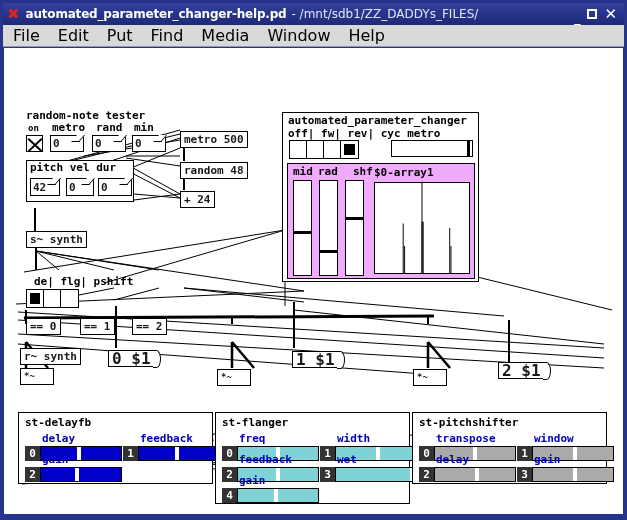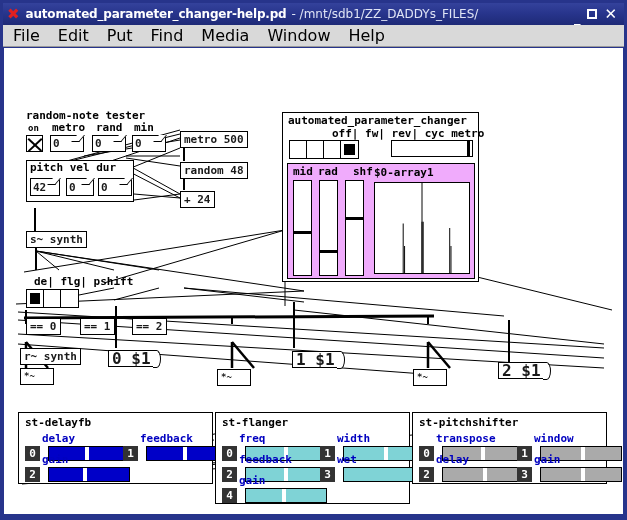--- a/index.html
+++ b/index.html
@@ -241,21 +241,21 @@
   }
   .fx-ctl { position: absolute; display: flex; align-items: flex-end; }
   .fx-idx {
     width: 15px; height: 15px;
     background: #333333; color: #ffffff;
     font-family: "DejaVu Sans Mono", monospace;
     font-size: 11px; font-weight: bold;
     display: flex; align-items: center; justify-content: center;
     line-height: 1;
   }
-  .fx-slwrap { position: relative; padding-left: 8px; }
+  .fx-slwrap { position: relative; }
   .fx-lbl {
     position: absolute; left: 2px; top: -13px;
     font-family: "DejaVu Sans Mono", monospace;
     font-size: 11px; font-weight: bold;
     color: #0000c0; white-space: nowrap;
     line-height: 1;
   }
   .fx-sl {
     position: relative;
     height: 15px;
@@ -407,21 +407,21 @@
     <div class="pd-obj" style="left:22px; top:112px; width:108px; height:42px; display:block; padding:0;"></div>
     <div class="pd-comment" style="left:26px; top:114px;">pitch vel dur</div>
     <div class="pd-num" style="left:26px; top:130px; width:30px; height:18px;">42</div>
     <div class="pd-num" style="left:62px; top:130px; width:28px; height:18px;">0</div>
     <div class="pd-num" style="left:94px; top:130px; width:34px; height:18px;">0</div>
 
     <div class="pd-obj" style="left:22px; top:183px; height:17px;">s~ synth</div>
 
     <div class="pd-subpatch" style="left:278px; top:64px; width:197px; height:170px;">
       <div class="pd-comment" style="left:5px; top:2px;">automated_parameter_changer</div>
-      <div class="pd-comment" style="left:5px; top:15px;margin-left:44px;">off| fw| rev| cyc metro</div>
+      <div class="pd-comment" style="left:5px; top:15px;">off| fw| rev| cyc metro</div>
 
       <div class="pd-hradio" style="left:6px; top:27px;">
         <div class="cell"></div>
         <div class="cell"></div>
         <div class="cell"></div>
         <div class="cell on"></div>
       </div>
 
       <div class="pd-hsl" style="left:108px; top:27px; width:82px; height:17px;">
         <div class="knob" id="apc-hsl-knob" style="left: 97%; transform: translateX(-100%);"></div>

